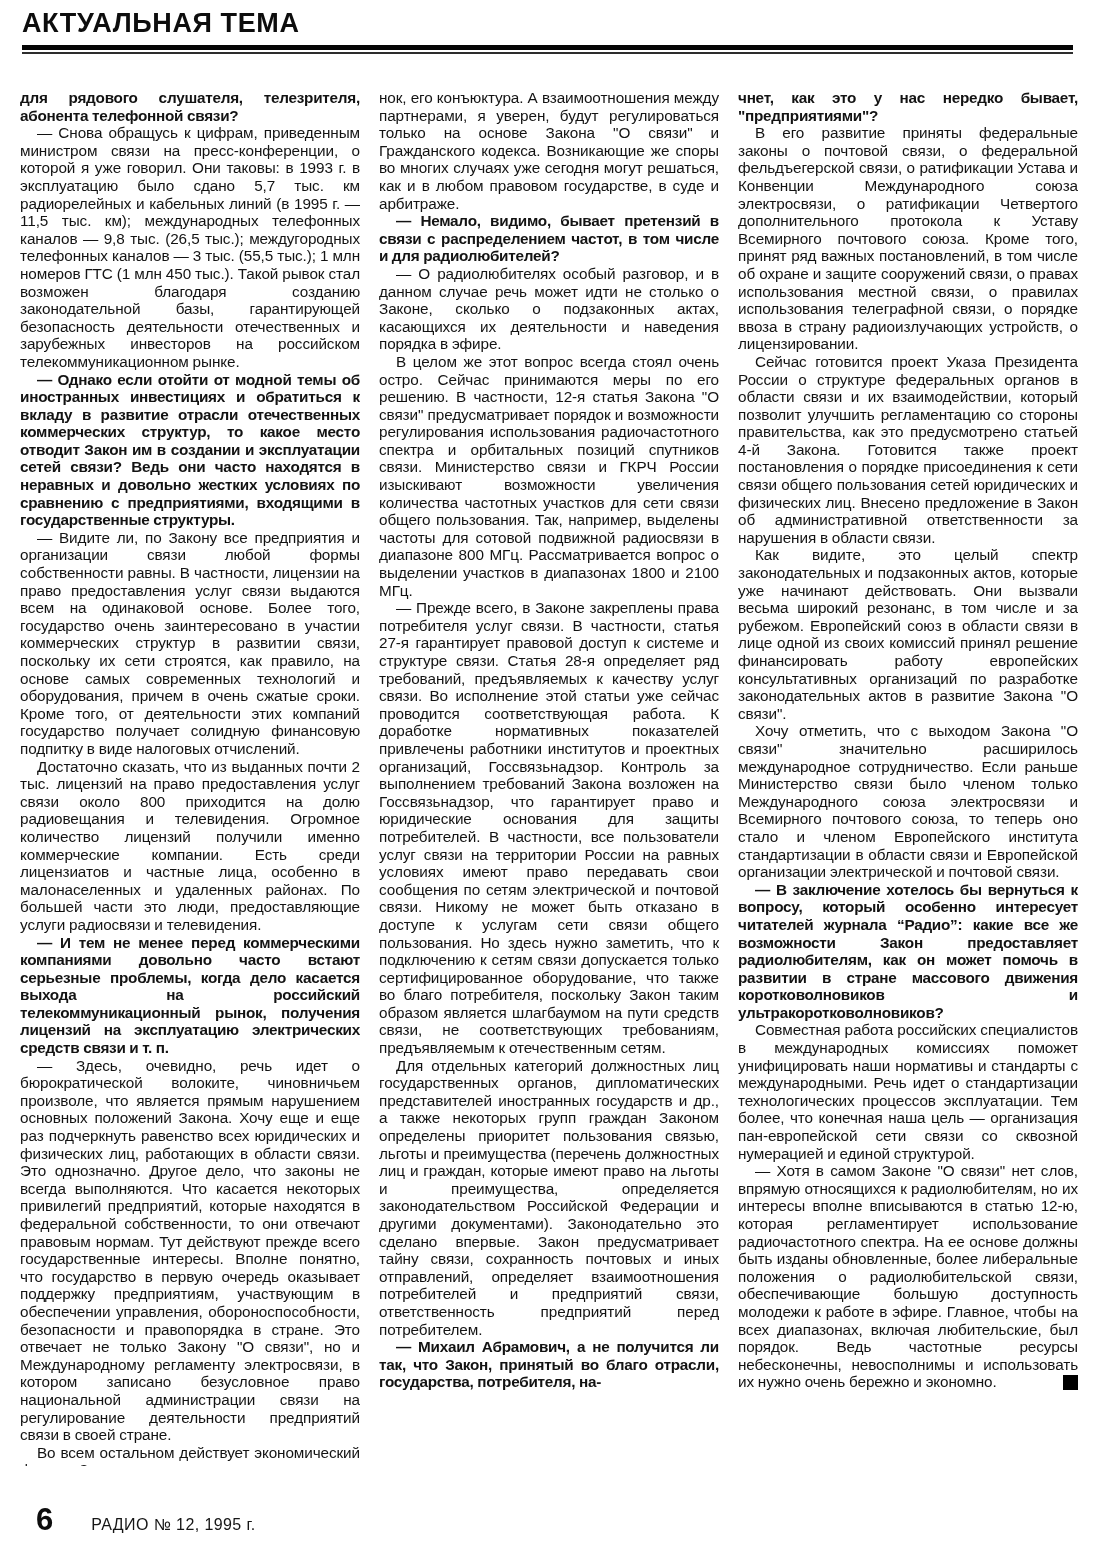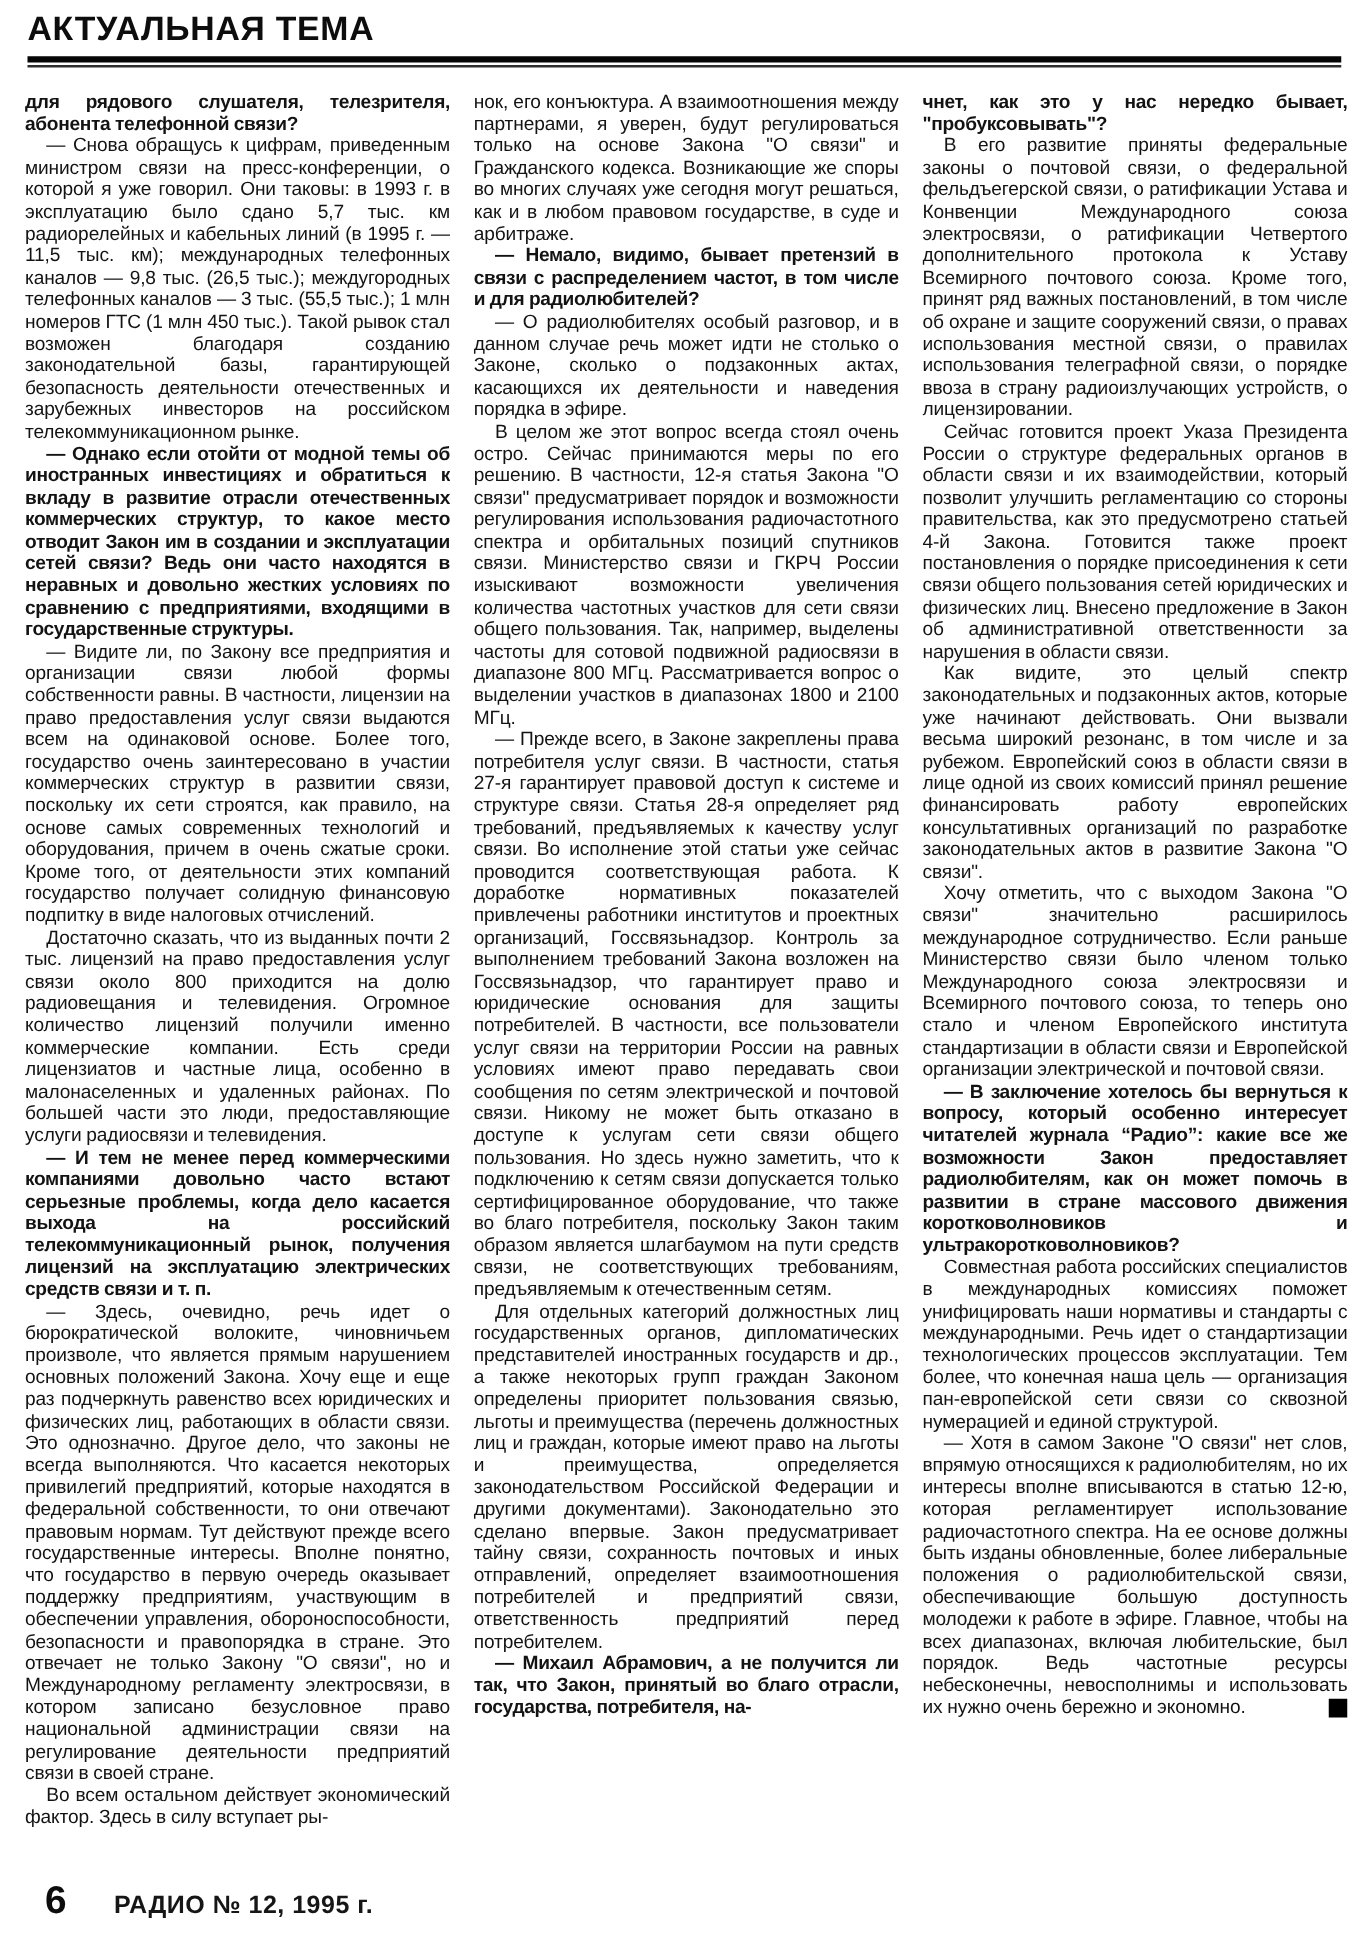--- a/index.html
+++ b/index.html
@@ -27,21 +27,21 @@
     margin-top: 6px;
   }
   .masthead-rule-thin {
     height: 2px;
     background: #2d2d2d;
     margin-top: 2px;
   }
   .columns {
     display: flex;
     gap: 19px;
-    padding: 19px 18px 0 20px;
+    padding: 35px 18px 0 20px;
     height: 1412px;
     overflow: hidden;
     box-sizing: border-box;
   }
   .col { width: 340px; flex: 0 0 340px; overflow: hidden; }
   .para {
     margin: 0;
     font-size: 15.3px;
     line-height: 17.6px;
     text-align: justify;
@@ -62,21 +62,21 @@
   }
   .footer {
     position: absolute;
     left: 36px;
     bottom: 12px;
     display: flex;
     align-items: baseline;
     gap: 38px;
   }
   .page-number { font-size: 31px; font-weight: bold; color: #0d0d0d; }
-  .issue-line { font-size: 20px; letter-spacing: 0.4px; color: #161616; font-weight: bold; }
+  .issue-line { font-size: 16px; letter-spacing: 0.4px; color: #161616; }
 </style>
 </head>
 <body>
 
 <div class="page">
 
   <header class="masthead">
     <h1 class="masthead-title">АКТУАЛЬНАЯ ТЕМА</h1>
     <div class="masthead-rule"></div>
     <div class="masthead-rule-thin"></div>
@@ -96,21 +96,21 @@
       <div class="col">
         <p class="para p-normal no-indent">нок, его конъюктура. А взаимоотношения между партнерами, я уверен, будут регулироваться только на основе Закона "О связи" и Гражданского кодекса. Возникающие же споры во многих случаях уже сегодня могут решаться, как и в любом правовом государстве, в суде и арбитраже.</p>
         <p class="para p-bold">— Немало, видимо, бывает претензий в связи с распределением частот, в том числе и для радиолюбителей?</p>
         <p class="para p-normal">— О радиолюбителях особый разговор, и в данном случае речь может идти не столько о Законе, сколько о подзаконных актах, касающихся их деятельности и наведения порядка в эфире.</p>
         <p class="para p-normal">В целом же этот вопрос всегда стоял очень остро. Сейчас принимаются меры по его решению. В частности, 12-я статья Закона "О связи" предусматривает порядок и возможности регулирования использования радиочастотного спектра и орбитальных позиций спутников связи. Министерство связи и ГКРЧ России изыскивают возможности увеличения количества частотных участков для сети связи общего пользования. Так, например, выделены частоты для сотовой подвижной радиосвязи в диапазоне 800 МГц. Рассматривается вопрос о выделении участков в диапазонах 1800 и 2100 МГц.</p>
         <p class="para p-normal">— Прежде всего, в Законе закреплены права потребителя услуг связи. В частности, статья 27-я гарантирует правовой доступ к системе и структуре связи. Статья 28-я определяет ряд требований, предъявляемых к качеству услуг связи. Во исполнение этой статьи уже сейчас проводится соответствующая работа. К доработке нормативных показателей привлечены работники институтов и проектных организаций, Госсвязьнадзор. Контроль за выполнением требований Закона возложен на Госсвязьнадзор, что гарантирует право и юридические основания для защиты потребителей. В частности, все пользователи услуг связи на территории России на равных условиях имеют право передавать свои сообщения по сетям электрической и почтовой связи. Никому не может быть отказано в доступе к услугам сети связи общего пользования. Но здесь нужно заметить, что к подключению к сетям связи допускается только сертифицированное оборудование, что также во благо потребителя, поскольку Закон таким образом является шлагбаумом на пути средств связи, не соответствующих требованиям, предъявляемым к отечественным сетям.</p>
         <p class="para p-normal">Для отдельных категорий должностных лиц государственных органов, дипломатических представителей иностранных государств и др., а также некоторых групп граждан Законом определены приоритет пользования связью, льготы и преимущества (перечень должностных лиц и граждан, которые имеют право на льготы и преимущества, определяется законодательством Российской Федерации и другими документами). Законодательно это сделано впервые. Закон предусматривает тайну связи, сохранность почтовых и иных отправлений, определяет взаимоотношения потребителей и предприятий связи, ответственность предприятий перед потребителем.</p>
         <p class="para p-bold">— Михаил Абрамович, а не получится ли так, что Закон, принятый во благо отрасли, государства, потребителя, на-</p>
       </div>
       <div class="col">
-        <p class="para p-bold no-indent">чнет, как это у нас нередко бывает, "пробуксовывать"?</p>
+        <p class="para p-bold no-indent">чнет, как это у нас нередко бывает, "предприятиями"?</p>
         <p class="para p-normal">В его развитие приняты федеральные законы о почтовой связи, о федеральной фельдъегерской связи, о ратификации Устава и Конвенции Международного союза электросвязи, о ратификации Четвертого дополнительного протокола к Уставу Всемирного почтового союза. Кроме того, принят ряд важных постановлений, в том числе об охране и защите сооружений связи, о правах использования местной связи, о правилах использования телеграфной связи, о порядке ввоза в страну радиоизлучающих устройств, о лицензировании.</p>
         <p class="para p-normal">Сейчас готовится проект Указа Президента России о структуре федеральных органов в области связи и их взаимодействии, который позволит улучшить регламентацию со стороны правительства, как это предусмотрено статьей 4-й Закона. Готовится также проект постановления о порядке присоединения к сети связи общего пользования сетей юридических и физических лиц. Внесено предложение в Закон об административной ответственности за нарушения в области связи.</p>
         <p class="para p-normal">Как видите, это целый спектр законодательных и подзаконных актов, которые уже начинают действовать. Они вызвали весьма широкий резонанс, в том числе и за рубежом. Европейский союз в области связи в лице одной из своих комиссий принял решение финансировать работу европейских консультативных организаций по разработке законодательных актов в развитие Закона "О связи".</p>
         <p class="para p-normal">Хочу отметить, что с выходом Закона "О связи" значительно расширилось международное сотрудничество. Если раньше Министерство связи было членом только Международного союза электросвязи и Всемирного почтового союза, то теперь оно стало и членом Европейского института стандартизации в области связи и Европейской организации электрической и почтовой связи.</p>
         <p class="para p-bold">— В заключение хотелось бы вернуться к вопросу, который особенно интересует читателей журнала “Радио”: какие все же возможности Закон предоставляет радиолюбителям, как он может помочь в развитии в стране массового движения коротковолновиков и ультракоротковолновиков?</p>
         <p class="para p-normal">Совместная работа российских специалистов в международных комиссиях поможет унифицировать наши нормативы и стандарты с международными. Речь идет о стандартизации технологических процессов эксплуатации. Тем более, что конечная наша цель — организация пан-европейской сети связи со сквозной нумерацией и единой структурой.</p>
         <p class="para p-normal">— Хотя в самом Законе "О связи" нет слов, впрямую относящихся к радиолюбителям, но их интересы вполне вписываются в статью 12-ю, которая регламентирует использование радиочастотного спектра. На ее основе должны быть изданы обновленные, более либеральные положения о радиолюбительской связи, обеспечивающие большую доступность молодежи к работе в эфире. Главное, чтобы на всех диапазонах, включая любительские, был порядок. Ведь частотные ресурсы небесконечны, невосполнимы и использовать их нужно очень бережно и экономно.<span class="end-square"></span></p>
       </div>
     </main>
 

